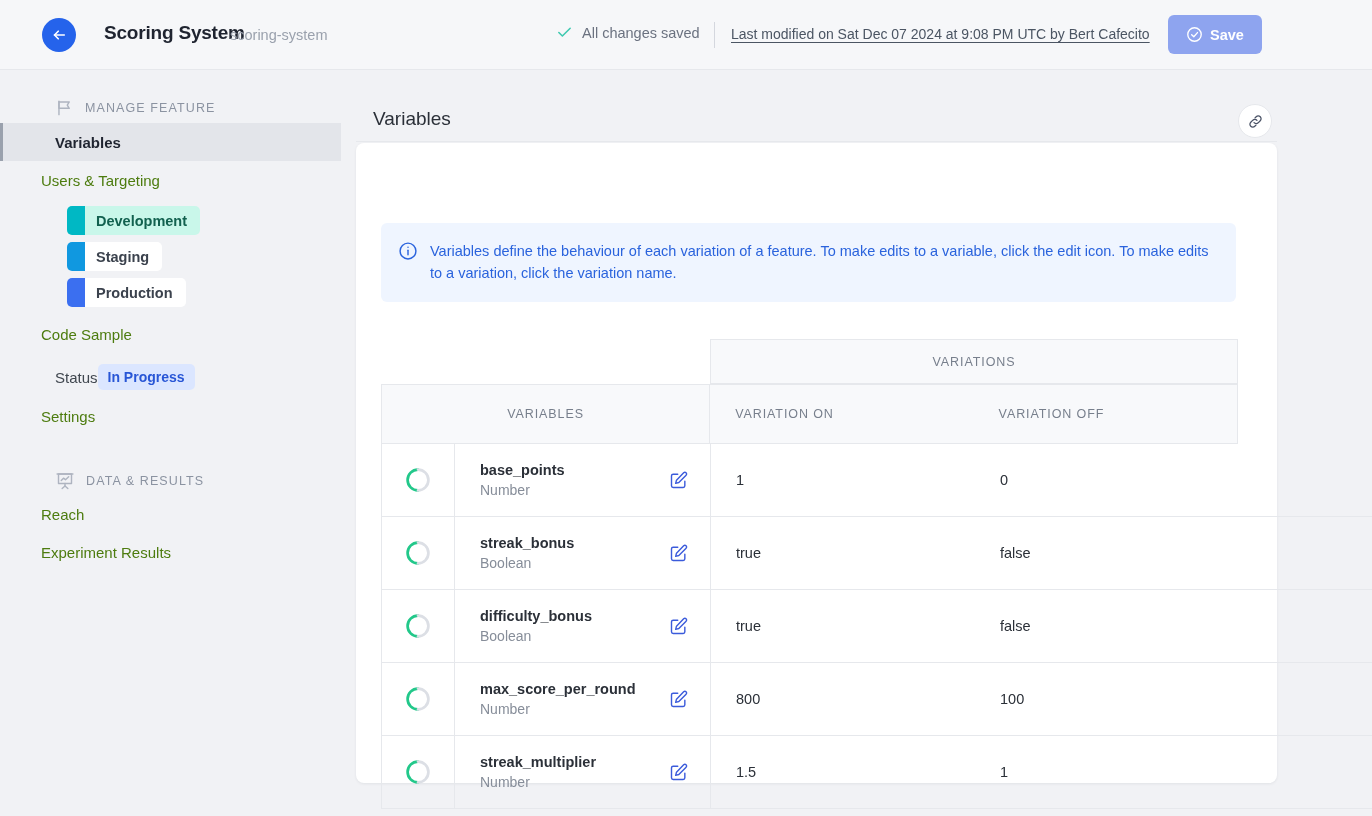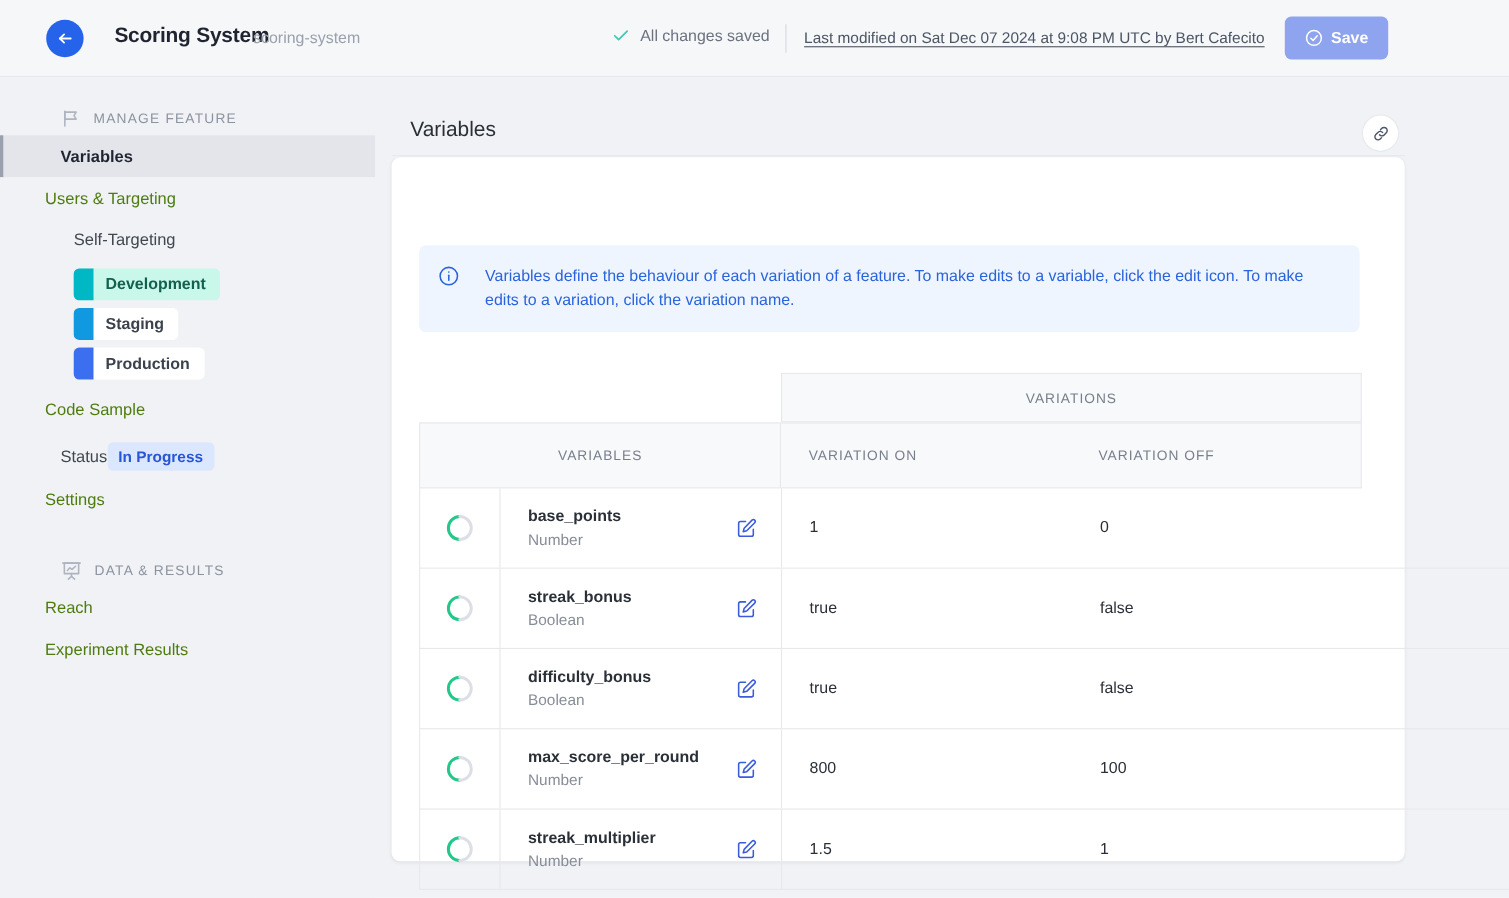--- a/index.html
+++ b/index.html
@@ -126,21 +126,21 @@
     position: absolute; left: 15px; top: 73px;
     width: 921px; height: 640px;
     background: #ffffff;
     border-radius: 8px;
     box-shadow: 0 1px 3px rgba(16,24,40,0.07);
   }
   .info-banner {
     position: absolute; left: 25px; top: 80px;
     width: 855px; min-height: 76px;
     background: #eff5ff; border-radius: 6px;
-    display: flex; gap: 23px; padding: 17px 20px 17px 17px;
+    display: flex; gap: 12px; padding: 17px 20px 17px 17px;
   }
   .info-text {
     font-size: 14.5px; line-height: 1.55; color: #2a63dd;
     max-width: 800px;
   }
 
   
   .tbl { position: absolute; left: 25px; top: 196px; width: 857px; }
   .variations-head {
     position: absolute; left: 329px; top: 0;
@@ -238,23 +238,20 @@
     </svg>
     <span class="side-section-label">MANAGE FEATURE</span>
   </div>
 
   <div class="side-item active">
     <span>Variables</span>
   </div>
   <div class="side-item">
     <span>Users &amp; Targeting</span>
   </div>
-  <div class="side-sub">
-    <span>Self-Targeting</span>
-  </div>
 
   <div class="env-row" id="env0" style="background: rgb(201, 247, 234);">
     <span class="env-swatch" style="background: rgb(0, 184, 196);"></span>
     <span class="env-name" style="color: rgb(18, 97, 79);">Development</span>
   </div>
   <div class="env-row" id="env1" style="background: rgb(255, 255, 255);">
     <span class="env-swatch" style="background: rgb(16, 152, 224);"></span>
     <span class="env-name" style="color: rgb(59, 66, 77);">Staging</span>
   </div>
   <div class="env-row" id="env2" style="background: rgb(255, 255, 255);">

